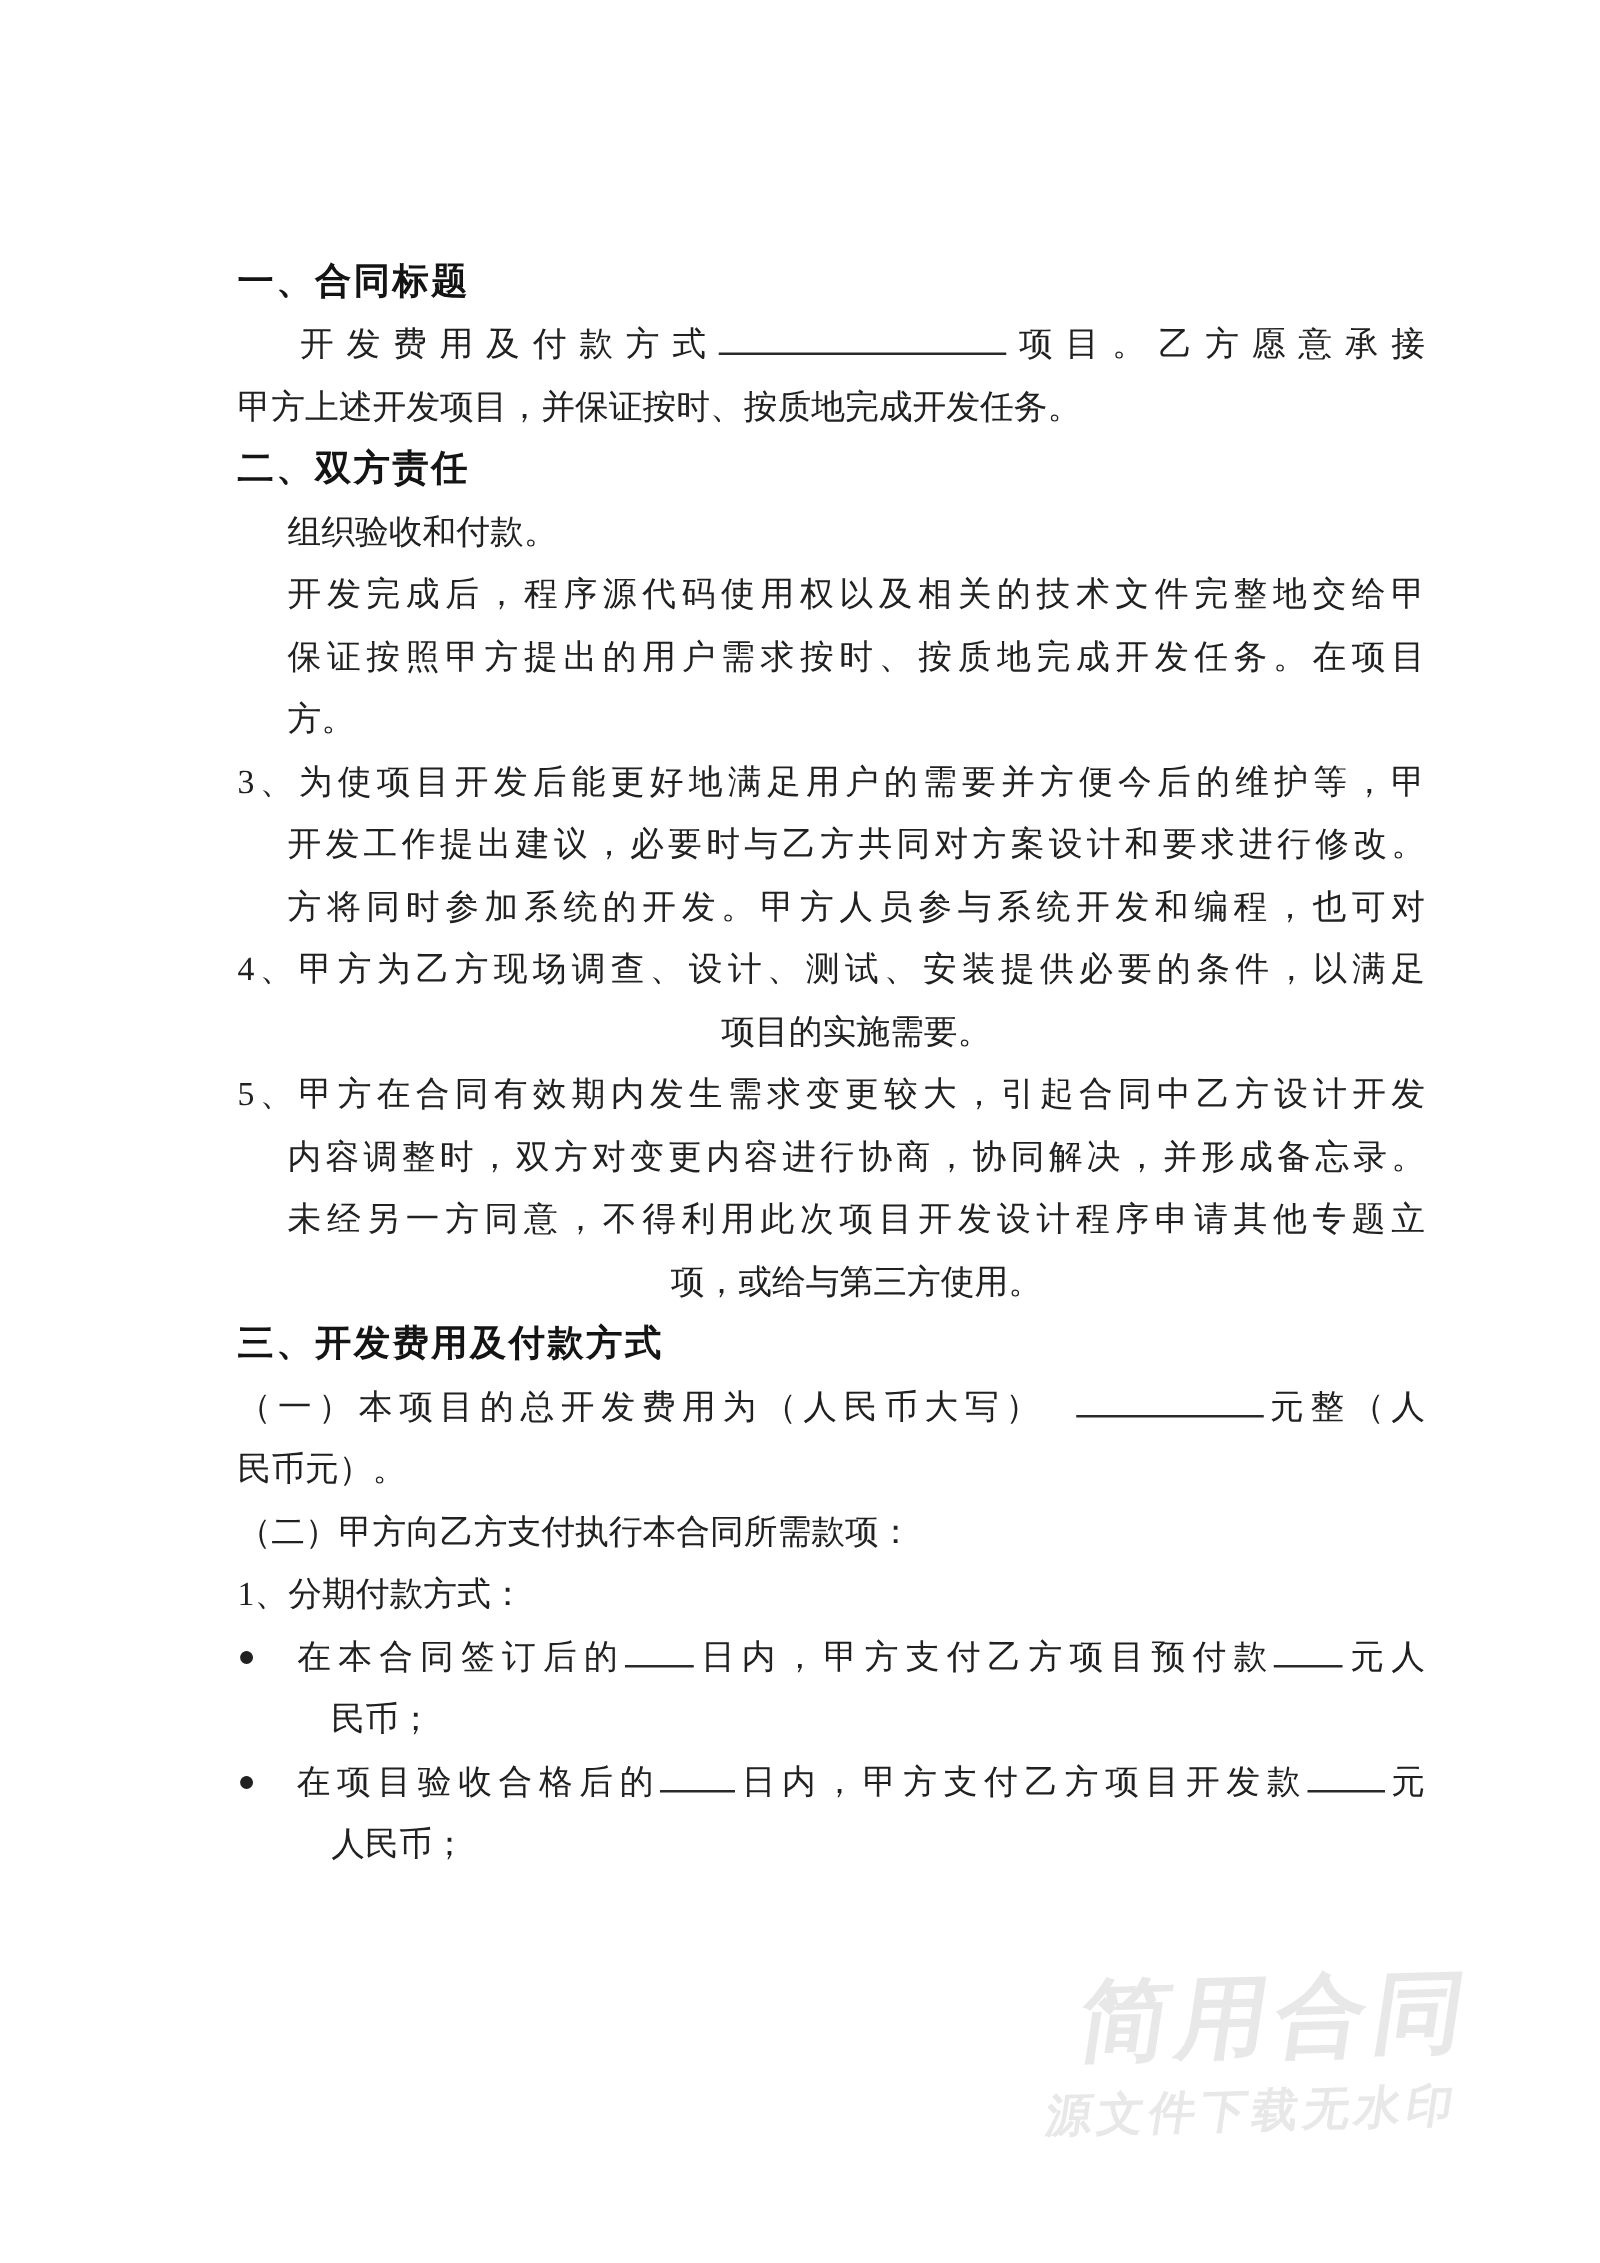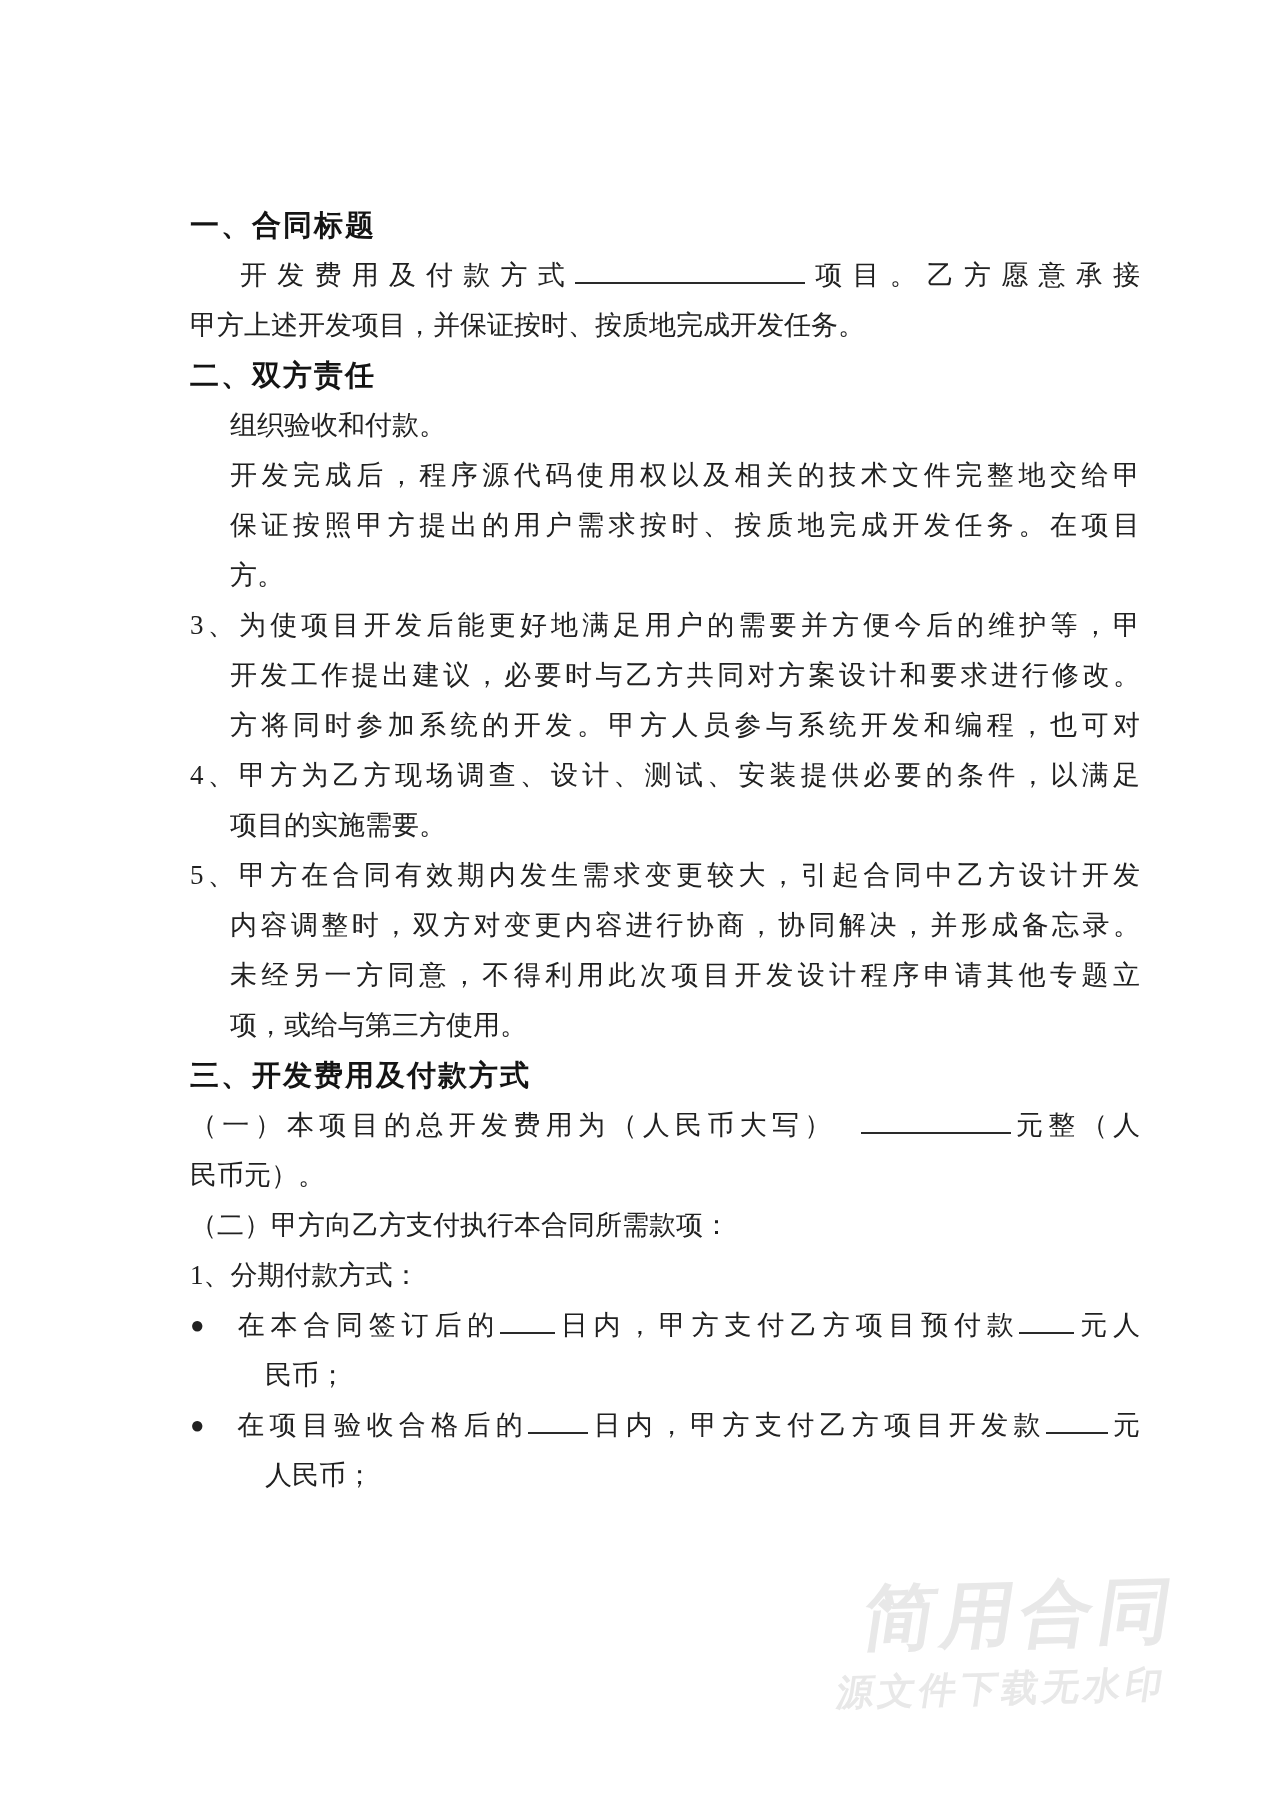--- a/index.html
+++ b/index.html
@@ -95,25 +95,25 @@
     <div class="line"><span>甲方上述开发项目，并保证按时、按质地完成开发任务。</span></div>
     <div class="line heading">二、双方责任</div>
     <div class="line" style="padding-left: 40px;"><span>组织验收和付款。</span></div>
     <div class="line justify" style="padding-left: 40px;"><span>开发完成后，程序源代码使用权以及相关的技术文件完整地交给甲</span></div>
     <div class="line justify" style="padding-left: 40px;"><span>保证按照甲方提出的用户需求按时、按质地完成开发任务。在项目</span></div>
     <div class="line" style="padding-left: 40px;"><span>方。</span></div>
     <div class="line justify"><span>3、为使项目开发后能更好地满足用户的需要并方便今后的维护等，甲</span></div>
     <div class="line justify" style="padding-left: 40px;"><span>开发工作提出建议，必要时与乙方共同对方案设计和要求进行修改。</span></div>
     <div class="line justify" style="padding-left: 40px;"><span>方将同时参加系统的开发。甲方人员参与系统开发和编程，也可对</span></div>
     <div class="line justify"><span>4、甲方为乙方现场调查、设计、测试、安装提供必要的条件，以满足</span></div>
-    <div class="line" style="padding-left: 40px;"><span>项目的实施需要。</span></div>
+    <div class="line" style="padding-left: 40px; text-align: center;"><span>项目的实施需要。</span></div>
     <div class="line justify"><span>5、甲方在合同有效期内发生需求变更较大，引起合同中乙方设计开发</span></div>
     <div class="line justify" style="padding-left: 40px;"><span>内容调整时，双方对变更内容进行协商，协同解决，并形成备忘录。</span></div>
     <div class="line justify" style="padding-left: 40px;"><span>未经另一方同意，不得利用此次项目开发设计程序申请其他专题立</span></div>
-    <div class="line" style="padding-left: 40px;"><span>项，或给与第三方使用。</span></div>
+    <div class="line" style="padding-left: 40px; text-align: center;"><span>项，或给与第三方使用。</span></div>
     <div class="line heading">三、开发费用及付款方式</div>
     <div class="line justify"><span>（一）本项目的总开发费用为（人民币大写）</span><span class="gap" style="width: 24px;"></span><span class="blank" style="width: 150px;"></span><span>元整（人</span></div>
     <div class="line"><span>民币元）。</span></div>
     <div class="line"><span>（二）甲方向乙方支付执行本合同所需款项：</span></div>
     <div class="line"><span>1、分期付款方式：</span></div>
     <div class="line justify"><span class="marker">●</span><span>在本合同签订后的</span><span class="blank" style="width: 55px;"></span><span>日内，甲方支付乙方项目预付款</span><span class="blank" style="width: 55px;"></span><span>元人</span></div>
     <div class="line" style="padding-left: 75px;"><span>民币；</span></div>
     <div class="line justify"><span class="marker">●</span><span>在项目验收合格后的</span><span class="blank" style="width: 60px;"></span><span>日内，甲方支付乙方项目开发款</span><span class="blank" style="width: 62px;"></span><span>元</span></div>
     <div class="line" style="padding-left: 75px;"><span>人民币；</span></div>
   </div>

